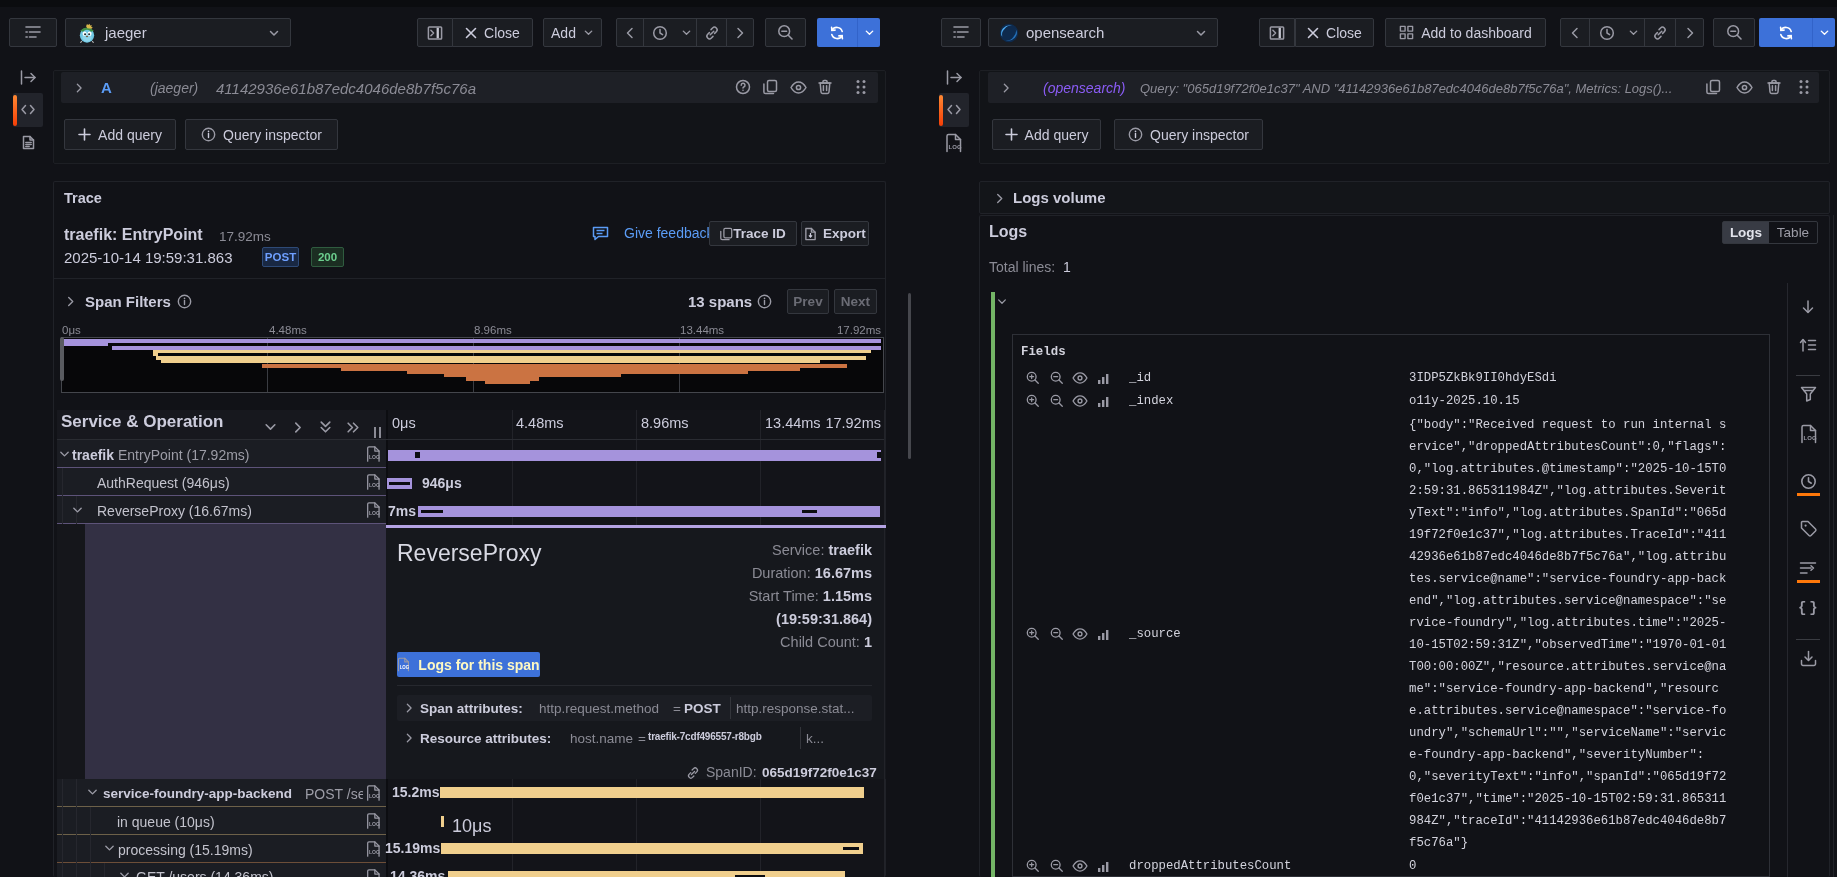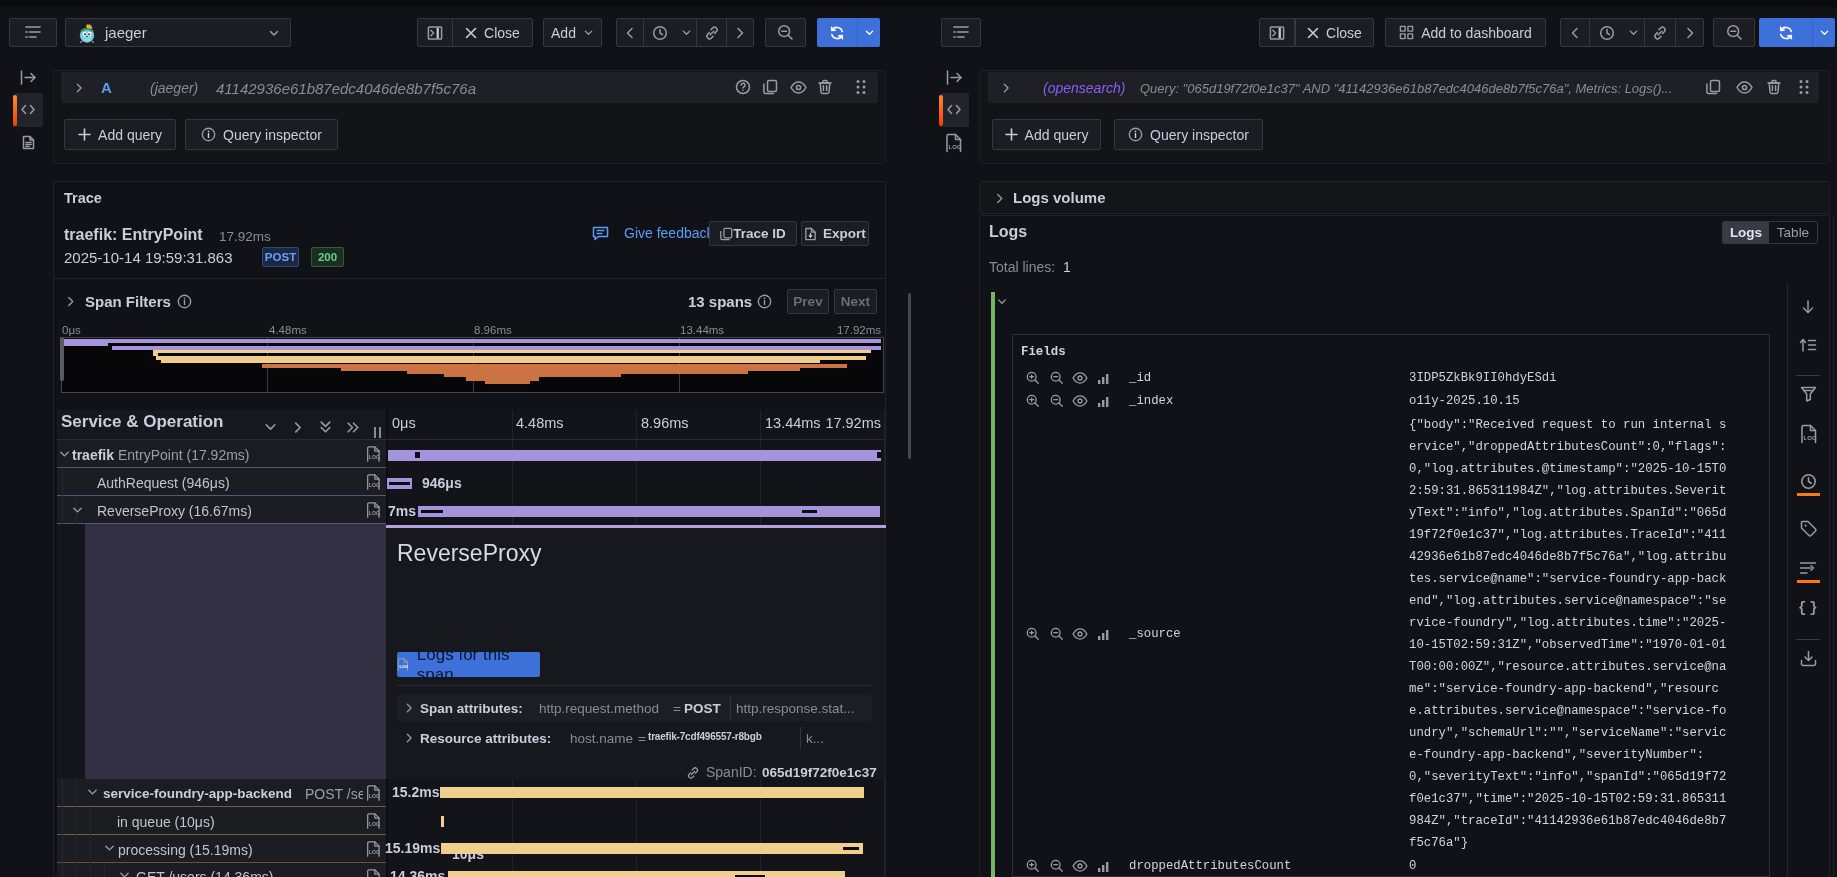--- a/index.html
+++ b/index.html
@@ -401,21 +401,21 @@
   
   <span class="txt" style="left:117px;top:814px;font-size:14px;color:#c3c3cd">in queue (10μs)</span>
   <svg width="16" height="20" viewBox="0 0 19 20" style="position:absolute;left:366px;top:811px">
       <g class="ic" stroke-width="1.4">
         <path d="M2 18.5 V3 a1.5 1.5 0 0 1 1.5 -1.5 h7 l5 5 V18.5"></path>
         <path d="M10.5 1.5 v5 h5"></path>
       </g>
       <text x="3.6" y="15.5" font-size="6" font-family="Liberation Sans" font-weight="700" fill="#9a9aa5" stroke="none">LOG</text>
     </svg>
   <div class="abs" style="left:441px;top:816px;width:3px;height:11px;background:#f0cf8d"></div>
-  <span class="txt" style="left:452px;top:846px;font-size:14px;font-weight:700">10μs</span>
+  <span class="txt" style="left:452px;top:816px;font-size:18px;font-weight:400">10μs</span>
   
   <svg width="11" height="11" viewBox="0 0 12 12" style="position:absolute;left:104px;top:843px">
       <path d="M2 3.5 L6 7.5 L10 3.5" class="ic" stroke-width="1.7" stroke="#ccccdc"></path>
     </svg>
   <span class="txt" style="left:118px;top:842px;font-size:14px;color:#c3c3cd">processing (15.19ms)</span>
   <svg width="16" height="20" viewBox="0 0 19 20" style="position:absolute;left:366px;top:839px">
       <g class="ic" stroke-width="1.4">
         <path d="M2 18.5 V3 a1.5 1.5 0 0 1 1.5 -1.5 h7 l5 5 V18.5"></path>
         <path d="M10.5 1.5 v5 h5"></path>
       </g>
@@ -439,29 +439,36 @@
   <span class="txt" style="left:390px;top:868px;font-size:14px;font-weight:600">14.36ms</span>
   <div class="abs" style="left:448px;top:871px;width:397px;height:6px;background:#f0cf8d"></div>
   <div class="abs" style="left:735px;top:875px;width:30px;height:2px;background:#0c0d11"></div>
   
   <div class="abs" style="left:57px;top:524px;width:329px;height:255px;background:#15161b"></div>
   <div class="abs" style="left:85px;top:524px;width:301px;height:255px;background:#333044"></div>
   <div class="abs" style="left:386px;top:528px;width:500px;height:251px;background:#16181d"></div>
   <div class="abs" style="left:386px;top:525px;width:500px;height:3px;background:#b4a2e3"></div>
   <div class="abs" style="left:884px;top:528px;width:1px;height:251px;background:#222329"></div>
   <span class="txt" style="left:397px;top:540px;font-size:23px;color:#d8d9e3">ReverseProxy</span>
+  <div class="abs" style="left:560px;top:539px;width:312px;text-align:right;font-size:14.5px;color:#8b8b95;line-height:23px">
+    Service: <b style="color:#ccccdc">traefik</b><br>
+    Duration: <b style="color:#ccccdc">16.67ms</b><br>
+    Start Time: <b style="color:#ccccdc">1.15ms</b><br>
+    <b style="color:#ccccdc">(19:59:31.864)</b><br>
+    Child Count: <b style="color:#ccccdc">1</b>
+  </div>
   <div class="abs" style="left:397px;top:652px;width:143px;height:25px;background:#3d71d9;border-radius:2px;display:flex;align-items:center;justify-content:center;gap:7px">
     <svg width="14" height="17" viewBox="0 0 19 20">
         <g class="ic" stroke-width="1.6" stroke="#fff">
           <path d="M2 18.5 V3 a1.5 1.5 0 0 1 1.5 -1.5 h7 l5 5 V18.5"></path>
           <path d="M10.5 1.5 v5 h5"></path>
         </g>
         <text x="3.6" y="15.5" font-size="6" font-family="Liberation Sans" font-weight="700" fill="#fff" stroke="none">LOG</text>
       </svg>
-    <span style="color:#0f172a;font-size:17px;font-weight:400">Logs for this span</span>
+    <span style="color:#fef9c3;font-size:14px;font-weight:700">Logs for this span</span>
   </div>
   <div class="abs" style="left:397px;top:685px;width:475px;height:1px;background:#26282e"></div>
   <div class="abs" style="left:397px;top:695px;width:475px;height:26px;background:#1c1e24;border-radius:2px"></div>
   <svg width="10" height="10" viewBox="0 0 10 12" style="position:absolute;left:404px;top:703px">
       <path d="M3 1.5 L7.5 6 L3 10.5" class="ic" stroke-width="1.6" stroke="#ccccdc"></path>
     </svg>
   <span class="txt" style="left:420px;top:701px;font-size:13.5px;font-weight:700">Span attributes:</span>
   <span class="txt" style="left:539px;top:701px;font-size:13.5px;color:#8b8b95">http.request.method</span>
   <span class="txt" style="left:673px;top:701px;font-size:13.5px;color:#8b8b95">=</span>
   <span class="txt" style="left:684px;top:701px;font-size:13.5px;font-weight:700">POST</span>
@@ -489,20 +496,31 @@
   
   <div class="btn" style="left:941px;top:18px;width:40px">
     <svg width="17" height="15" viewBox="0 0 17 15">
         <g stroke="#9a9aa5" stroke-width="1.6" stroke-linecap="round">
           <line x1="1" y1="2" x2="15" y2="2"></line>
           <line x1="4.5" y1="7" x2="15" y2="7"></line>
           <line x1="1" y1="7" x2="2.2" y2="7"></line>
           <line x1="4.5" y1="12" x2="11" y2="12"></line>
           <line x1="1" y1="12" x2="2.2" y2="12"></line>
         </g>
+      </svg>
+  </div>
+  <div class="btn" style="left:988px;top:18px;width:230px;justify-content:flex-start;padding:0 10px">
+    <svg width="20" height="20" viewBox="0 0 20 20">
+        <circle cx="10" cy="10" r="9.2" fill="#0e2a4d"></circle>
+        <path d="M3.2 13.8 A 9 7.8 0 0 1 13.5 2.6 A 8.2 8.2 0 0 0 5.8 5.8 A 8.2 8.2 0 0 0 3.2 13.8 Z" fill="#4aa8ef"></path>
+        <path d="M16.8 6.2 A 9 7.8 0 0 1 6.5 17.4 A 8.2 8.2 0 0 0 14.2 14.2 A 8.2 8.2 0 0 0 16.8 6.2 Z" fill="#2470b8"></path>
+      </svg>
+    <span style="font-size:15px">opensearch</span>
+    <svg width="12" height="12" viewBox="0 0 12 12" style="position:absolute;right:10px">
+        <path d="M2.5 4.5 L6 8 L9.5 4.5" class="ic"></path>
       </svg>
   </div>
   <div class="btn" style="left:1259px;top:18px;width:36px;border-radius:2px 0 0 2px">
     <svg width="16" height="16" viewBox="0 0 16 16">
         <rect x="1.4" y="2" width="13.2" height="12" rx="0.8" class="ic" stroke-width="1.6" stroke="#c6c7d1"></rect>
         <rect x="9.6" y="2.8" width="2.3" height="10.4" fill="#c6c7d1"></rect>
         <path d="M3.9 5.3 L6.6 8 L3.9 10.7" class="ic" stroke-width="1.6" stroke="#c6c7d1" fill="none"></path>
       </svg>
   </div>
   <div class="btn" style="left:1295px;top:18px;width:79px;border-radius:0 2px 2px 0">

